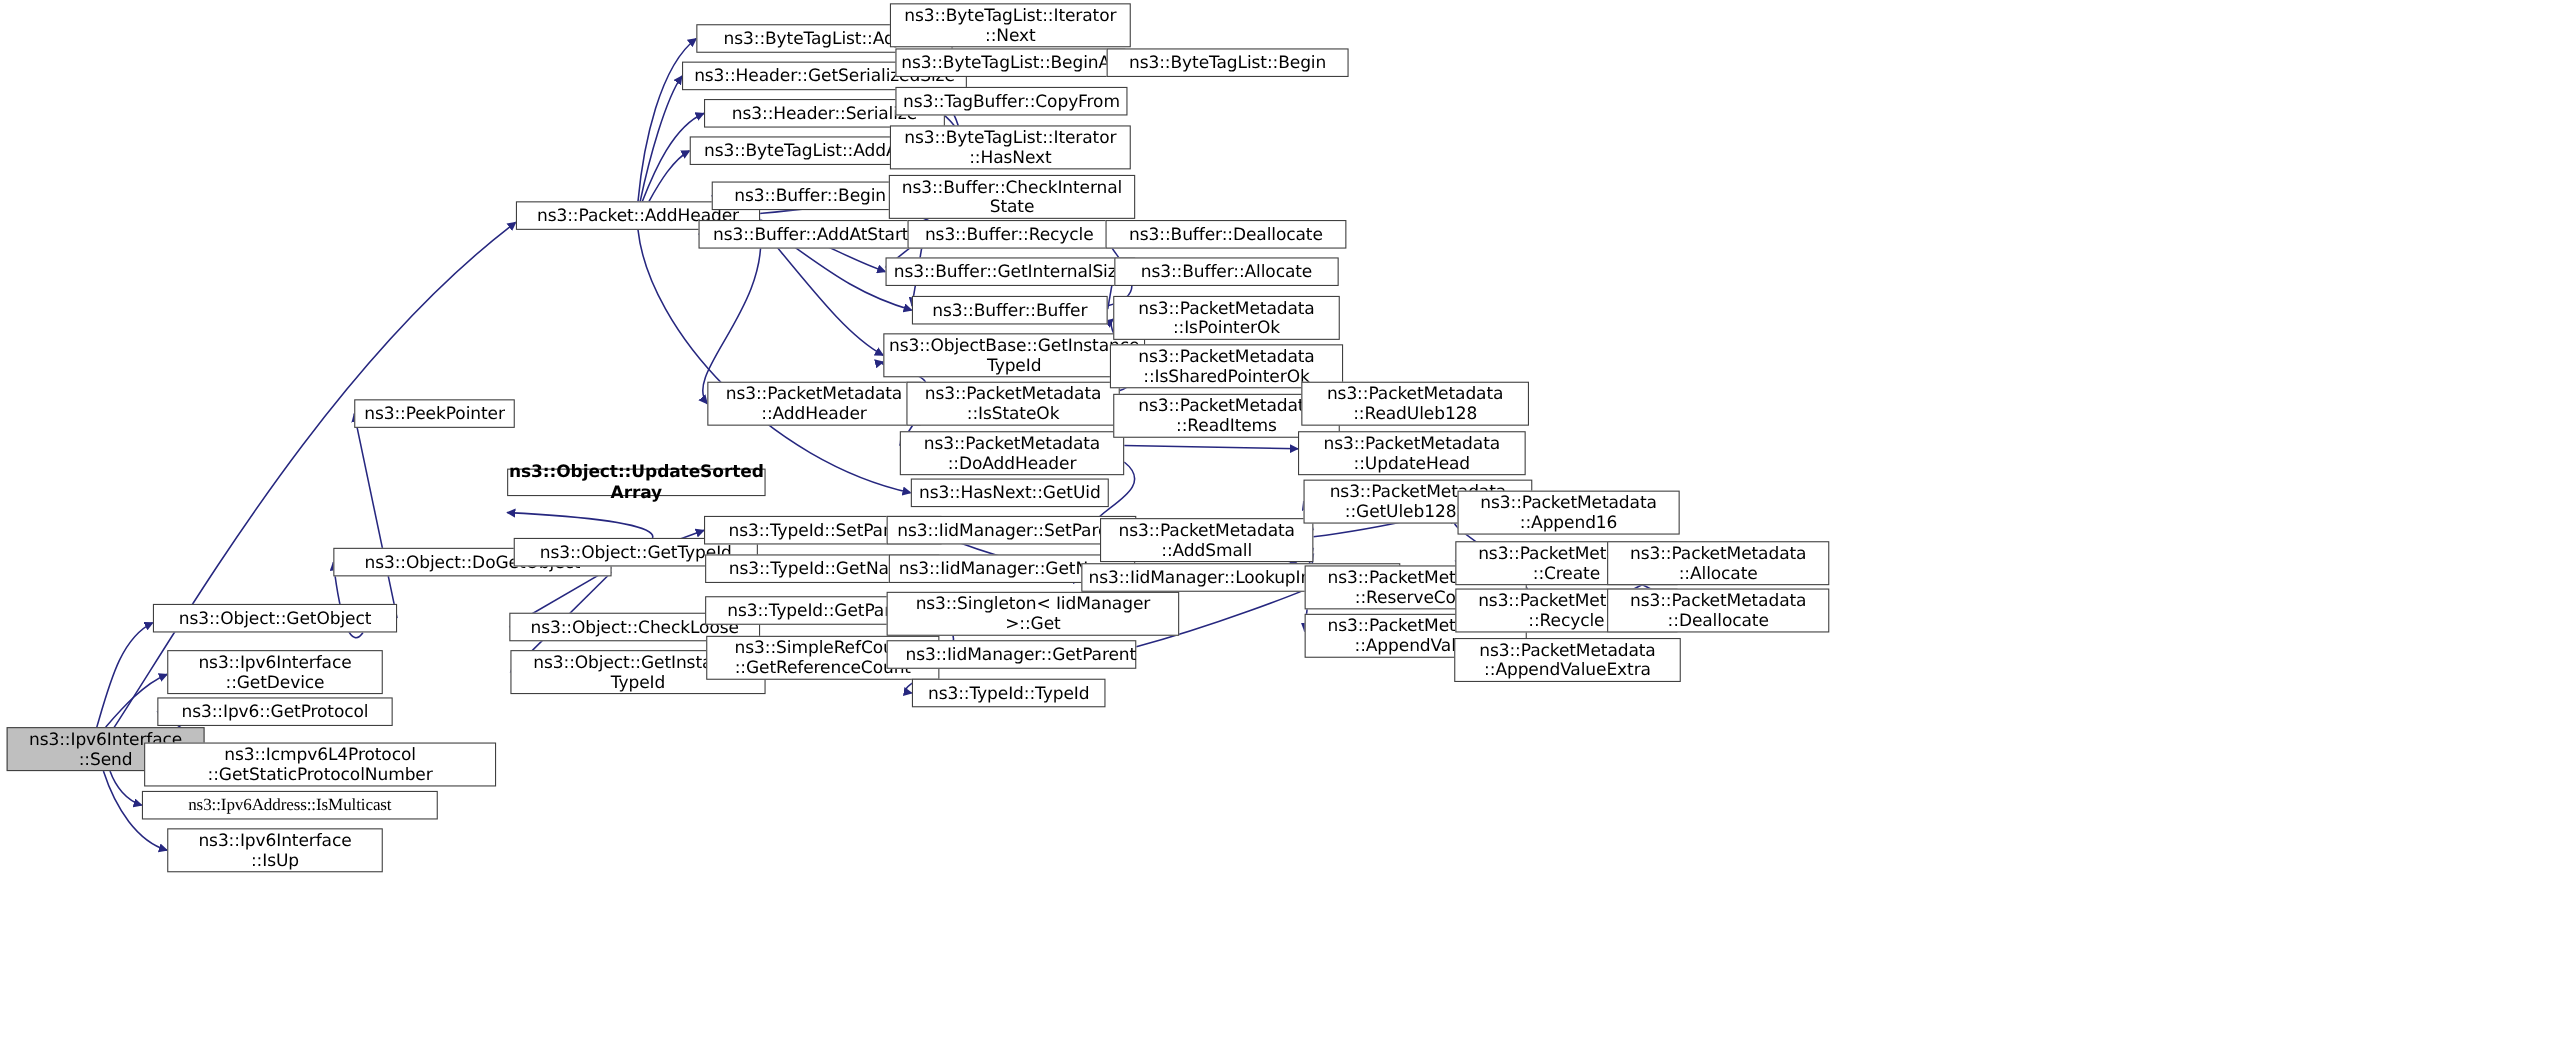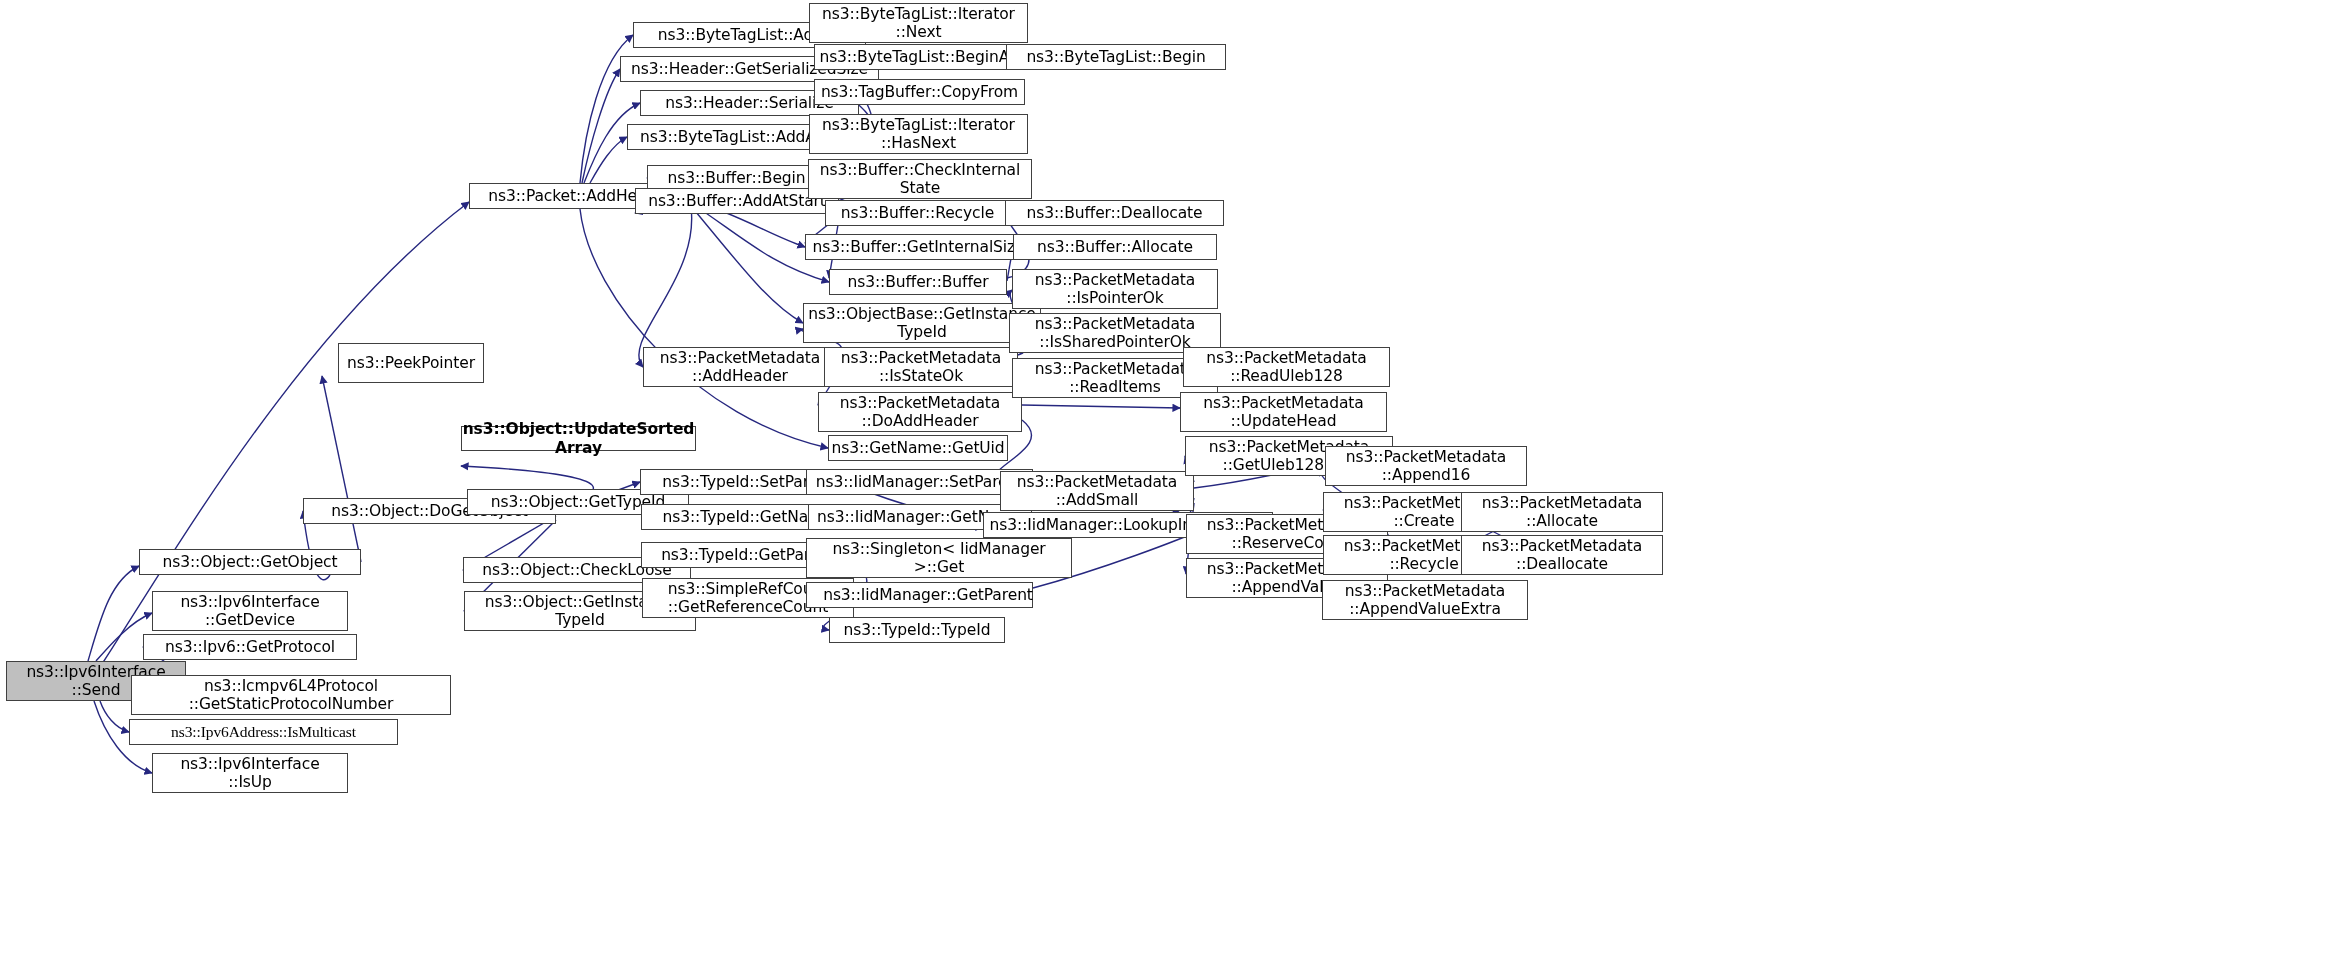--- a/index.html
+++ b/index.html
@@ -132,35 +132,35 @@
 ::Send</div>
       <div class="node" style="left: 139px; top: 549px; width: 222px; height: 26px;">ns3::Object::GetObject</div>
       <div class="node" style="left: 152px; top: 591px; width: 196px; height: 40px;">ns3::Ipv6Interface
 ::GetDevice</div>
       <div class="node" style="left: 143px; top: 634px; width: 214px; height: 26px;">ns3::Ipv6::GetProtocol</div>
       <div class="node" style="left: 131px; top: 675px; width: 320px; height: 40px;">ns3::Icmpv6L4Protocol
 ::GetStaticProtocolNumber</div>
       <div class="node" style="left: 129px; top: 719px; width: 269px; height: 26px; font-family: Liberation Serif, serif;">ns3::Ipv6Address::IsMulticast</div>
       <div class="node" style="left: 152px; top: 753px; width: 196px; height: 40px;">ns3::Ipv6Interface
 ::IsUp</div>
-      <div class="node" style="left: 322px; top: 343px; width: 146px; height: 40px; margin-left: 16px;">ns3::PeekPointer</div>
+      <div class="node" style="left: 322px; top: 363px; width: 146px; height: 26px;">ns3::PeekPointer</div>
       <div class="node" style="left: 303px; top: 498px; width: 253px; height: 26px;">ns3::Object::DoGetObject</div>
       <div class="node" style="left: 469px; top: 183px; width: 222px; height: 26px;">ns3::Packet::AddHeader</div>
       <div class="node" style="left: 461px; top: 426px; width: 235px; height: 25px; font-weight: bold;">ns3::Object::UpdateSorted
 Array</div>
       <div class="node" style="left: 467px; top: 489px; width: 222px; height: 26px;">ns3::Object::GetTypeId</div>
       <div class="node" style="left: 463px; top: 557px; width: 228px; height: 26px;">ns3::Object::CheckLoose</div>
       <div class="node" style="left: 464px; top: 591px; width: 232px; height: 40px;">ns3::Object::GetInstance
 TypeId</div>
       <div class="node" style="left: 633px; top: 22px; width: 233px; height: 26px;">ns3::ByteTagList::Adjust</div>
       <div class="node" style="left: 620px; top: 56px; width: 259px; height: 26px;">ns3::Header::GetSerializedSize</div>
       <div class="node" style="left: 640px; top: 90px; width: 219px; height: 26px;">ns3::Header::Serialize</div>
       <div class="node" style="left: 627px; top: 124px; width: 245px; height: 26px;">ns3::ByteTagList::AddAtStart</div>
       <div class="node" style="left: 647px; top: 165px; width: 179px; height: 26px;">ns3::Buffer::Begin</div>
-      <div class="node" style="left: 635px; top: 188px; width: 204px; height: 26px;">ns3::Buffer::AddAtStart</div>
+      <div class="node" style="left: 635px; top: 200px; width: 204px; height: 26px;">ns3::Buffer::AddAtStart</div>
       <div class="node" style="left: 643px; top: 347px; width: 194px; height: 40px;">ns3::PacketMetadata
 ::AddHeader</div>
       <div class="node" style="left: 640px; top: 469px; width: 216px; height: 26px;">ns3::TypeId::SetParent</div>
       <div class="node" style="left: 641px; top: 504px; width: 213px; height: 26px;">ns3::TypeId::GetName</div>
       <div class="node" style="left: 641px; top: 542px; width: 214px; height: 26px;">ns3::TypeId::GetParent</div>
       <div class="node" style="left: 642px; top: 578px; width: 212px; height: 40px;">ns3::SimpleRefCount
 ::GetReferenceCount</div>
       <div class="node" style="left: 809px; top: 3px; width: 219px; height: 40px;">ns3::ByteTagList::Iterator
 ::Next</div>
       <div class="node" style="left: 814px; top: 44px; width: 209px; height: 26px;">ns3::ByteTagList::BeginAll</div>
@@ -171,21 +171,21 @@
 State</div>
       <div class="node" style="left: 825px; top: 200px; width: 185px; height: 26px;">ns3::Buffer::Recycle</div>
       <div class="node" style="left: 805px; top: 234px; width: 227px; height: 26px;">ns3::Buffer::GetInternalSize</div>
       <div class="node" style="left: 829px; top: 269px; width: 178px; height: 26px;">ns3::Buffer::Buffer</div>
       <div class="node" style="left: 803px; top: 303px; width: 238px; height: 40px;">ns3::ObjectBase::GetInstance
 TypeId</div>
       <div class="node" style="left: 824px; top: 347px; width: 194px; height: 40px;">ns3::PacketMetadata
 ::IsStateOk</div>
       <div class="node" style="left: 818px; top: 392px; width: 204px; height: 40px;">ns3::PacketMetadata
 ::DoAddHeader</div>
-      <div class="node" style="left: 828px; top: 435px; width: 180px; height: 26px;">ns3::GetName::GetUid</div>
+      <div class="node" style="left: 828px; top: 435px; width: 180px; height: 26px;">ns3::HasNext::GetUid</div>
       <div class="node" style="left: 806px; top: 469px; width: 227px; height: 26px;">ns3::IidManager::SetParent</div>
       <div class="node" style="left: 808px; top: 504px; width: 224px; height: 26px;">ns3::IidManager::GetName</div>
       <div class="node" style="left: 806px; top: 538px; width: 266px; height: 40px;">ns3::Singleton&lt; IidManager
 &gt;::Get</div>
       <div class="node" style="left: 806px; top: 582px; width: 227px; height: 26px; padding-left: 20px;">ns3::IidManager::GetParent</div>
       <div class="node" style="left: 829px; top: 617px; width: 176px; height: 26px;">ns3::TypeId::TypeId</div>
       <div class="node" style="left: 1006px; top: 44px; width: 220px; height: 26px;">ns3::ByteTagList::Begin</div>
       <div class="node" style="left: 1005px; top: 200px; width: 219px; height: 26px;">ns3::Buffer::Deallocate</div>
       <div class="node" style="left: 1013px; top: 234px; width: 204px; height: 26px;">ns3::Buffer::Allocate</div>
       <div class="node" style="left: 1012px; top: 269px; width: 206px; height: 40px;">ns3::PacketMetadata

